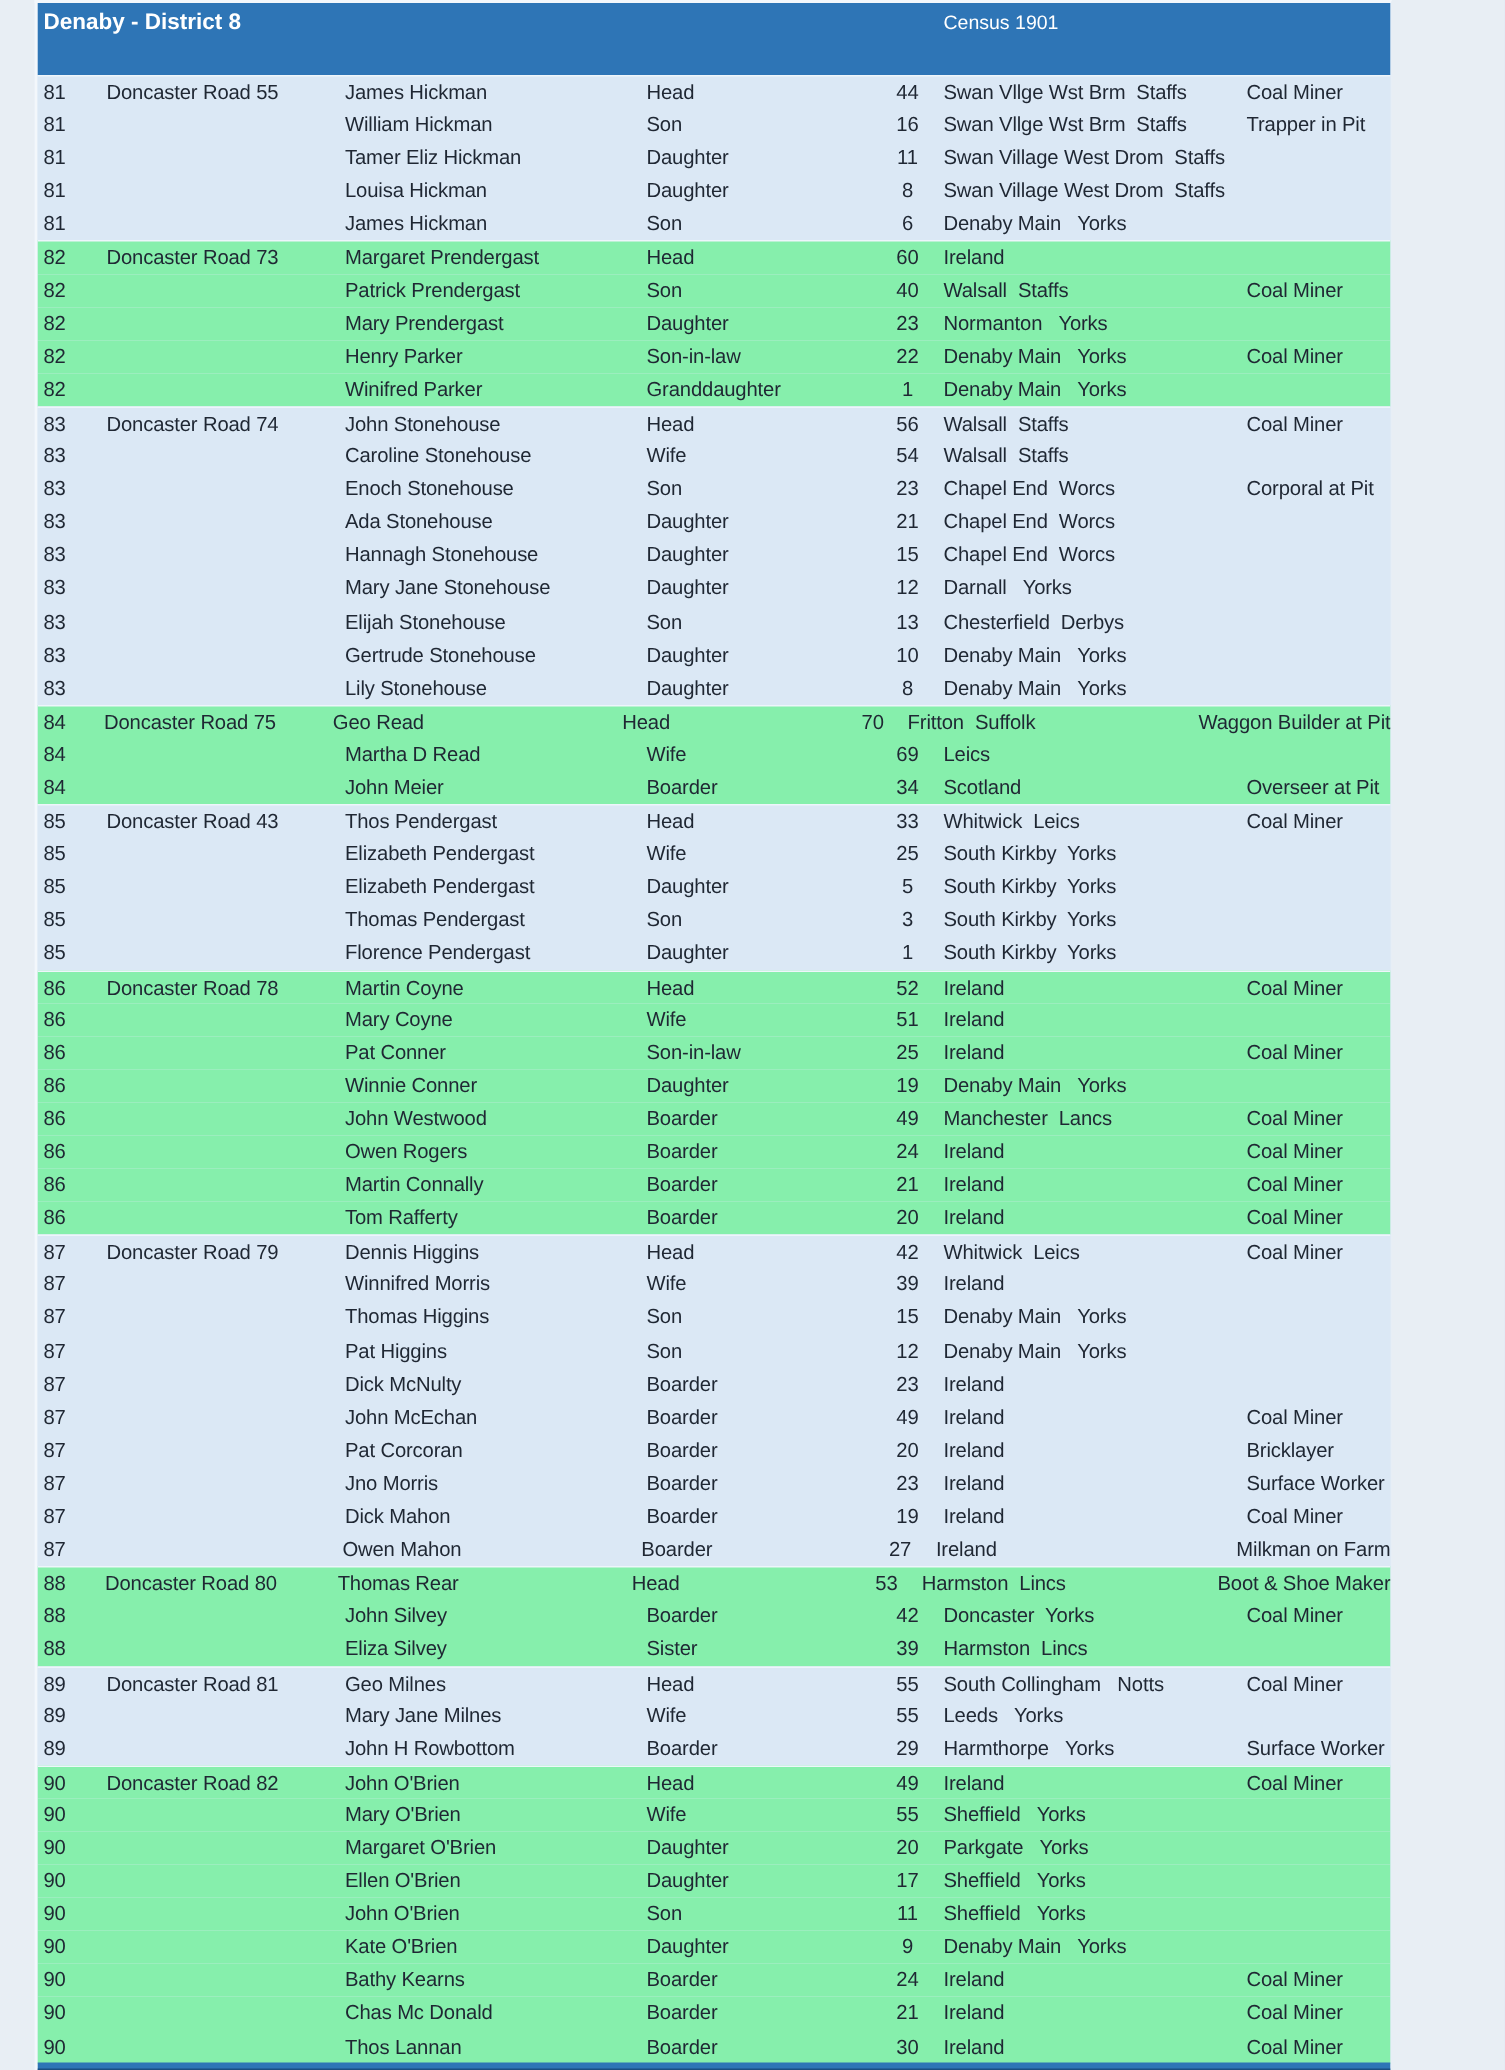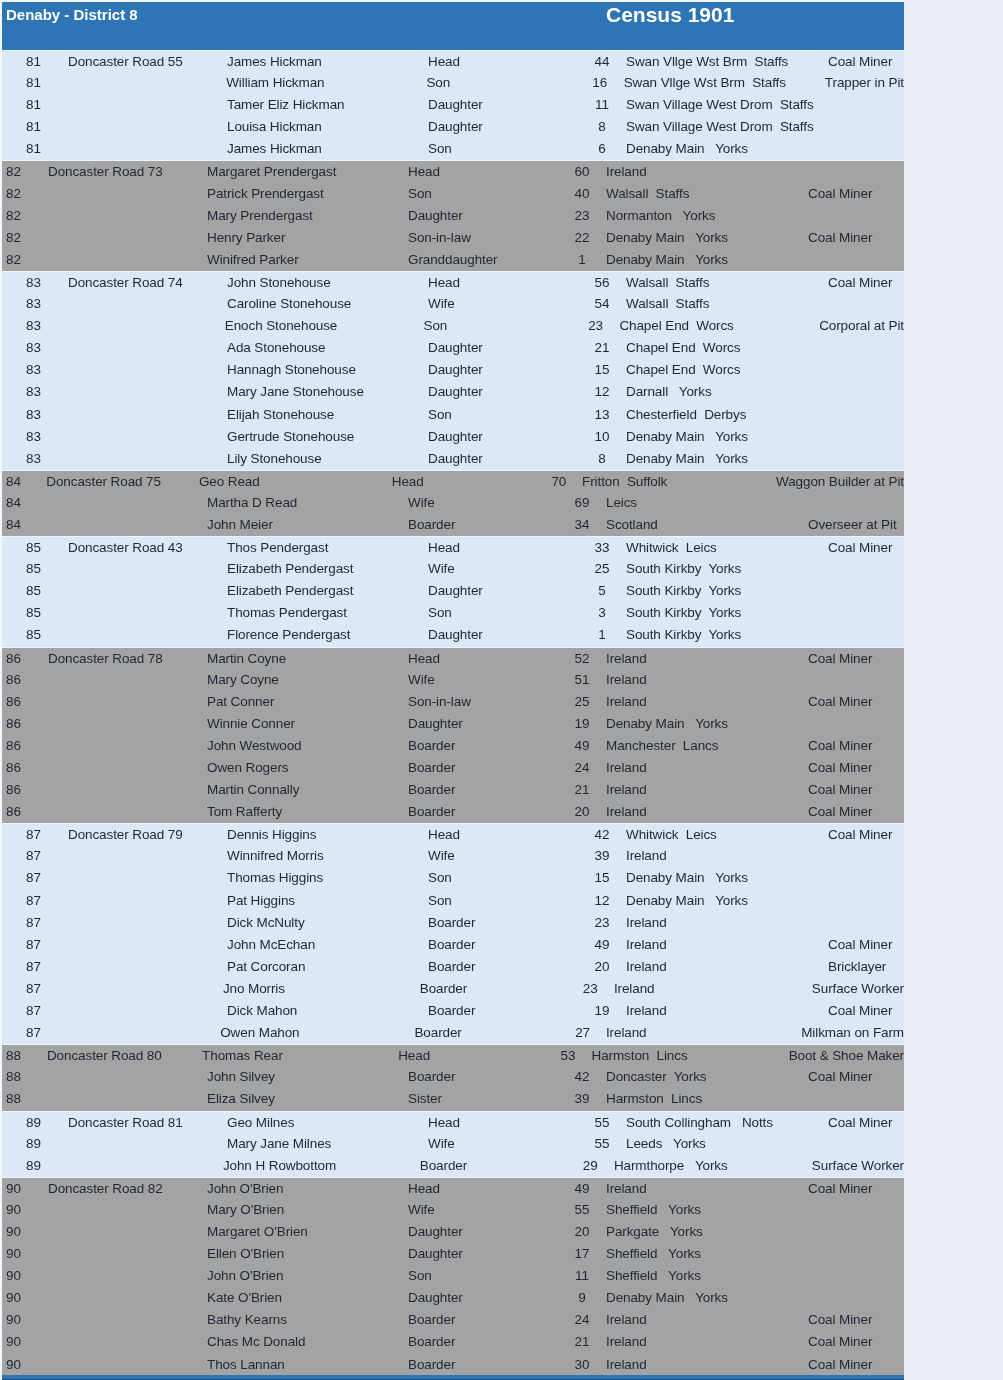--- a/index.html
+++ b/index.html
@@ -7,47 +7,48 @@
   body { font-family:"Liberation Sans", sans-serif; }
 
   .sheet {
     width:905px; height:1380px;
     background:#dbe8f5;
     border-left:2px solid #f3f7fb;
     border-top:2px solid #f3f7fb;
     border-right:1px solid #e7eef6;
     overflow:hidden;
     position:relative;
+    margin-left:23px;
   }
 
   
   .hdr { background:#2e75b6; color:#ffffff; height:48px; }
   .hdr-row1 { display:flex; height:25px; align-items:center; }
   .hdr-row2 { display:flex; height:23px; align-items:center; }
   .title   { width:598px; padding-left:4px; font-size:15px; font-weight:700; }
-  .census  { font-size:21px; font-weight:700; padding-left:6px; }
+  .census  { font-size:13px; font-weight:400; padding-left:6px; }
   .th { font-size:15px; font-weight:700; overflow:visible; white-space:nowrap; }
 
   
   .c-no   { width:46px;  padding-left:4px; }
   .c-addr { width:159px; }
   .c-name { width:201px; }
   .c-rel  { width:156px; }
   .c-age  { width:36px;  text-align:center; }
   .c-born { width:206px; padding-left:6px; white-space:pre; }
   .c-occ  { flex:1; padding-left:2px; }
 
   
   .row {
     display:flex; height:22.1px; line-height:22.1px;
     font-size:13.5px; color:#1f2733; letter-spacing:-0.1px;
     white-space:nowrap;
   }
-  .row.light { background:#dbe8f5;padding-left:20px; }
-  .row.dark  { background:#a3a3a3; }
+  .row.light { background:#dbe8f5; }
+  .row.dark  { background:#86efac; }
   .row.block-start { border-top:1px solid #eef5fb; line-height:21.1px; }
   .cell { overflow:visible; }
 
   
   .bottom-bar {
     position:absolute; left:0; right:0; bottom:0; height:5px;
     background:#2e75b6; border-bottom:1px solid #1b4e80;
   }
 </style>
 </head>

